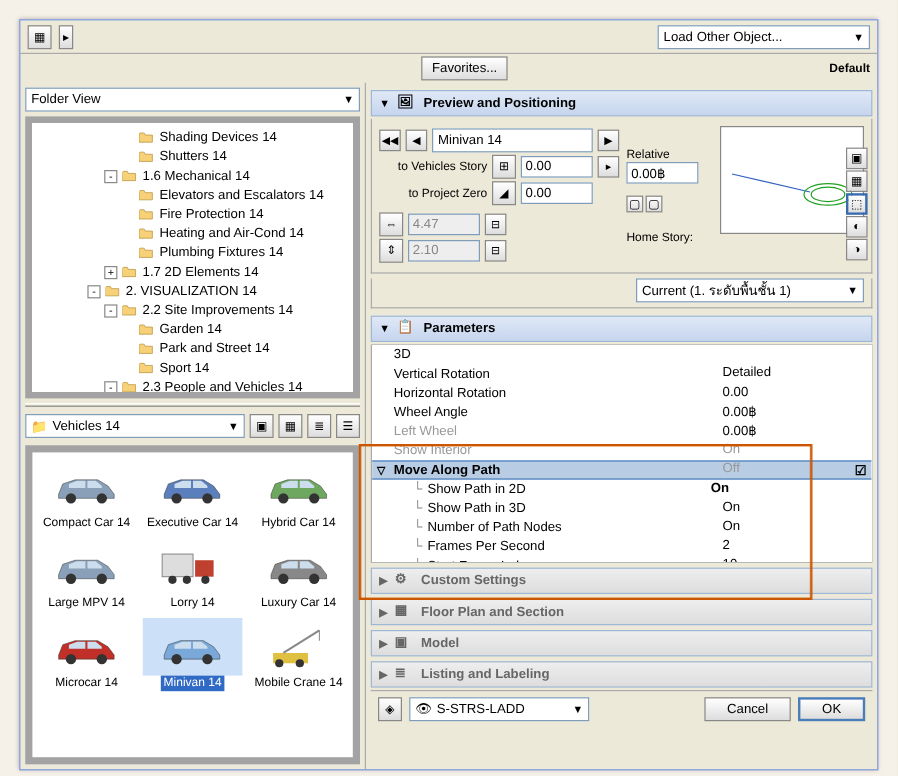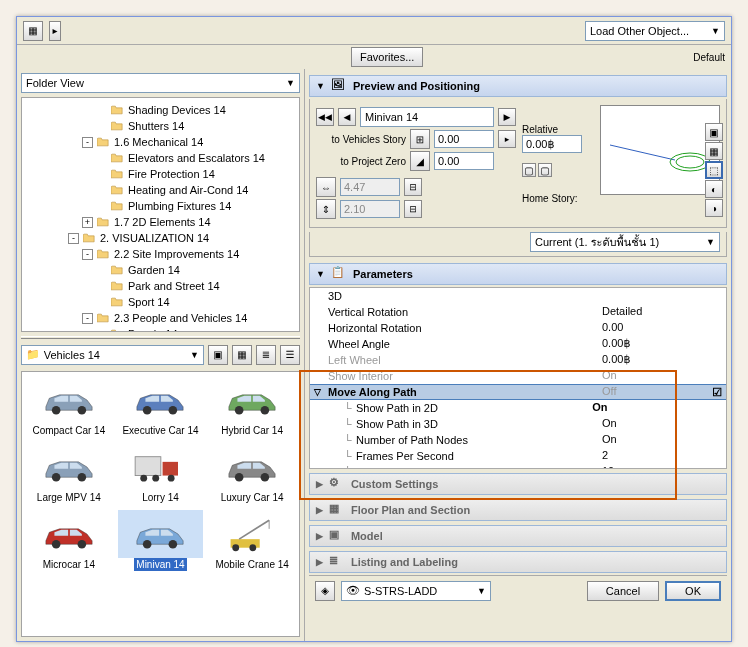--- a/index.html
+++ b/index.html
@@ -10,21 +10,21 @@
   .title-text { font-weight: bold; flex: 1; }
   .win-btn { width: 18px; height: 16px; border: 1px solid #888; margin-left: 2px; background: linear-gradient(#fff,#ddd); text-align: center; line-height: 12px; font-size: 10px; cursor: pointer; }
   .win-close { background: linear-gradient(#f66,#c22); color: #fff; }
   .toolbar { height: 28px; display: flex; align-items: center; padding: 2px 6px; gap: 6px; border-bottom: 1px solid #aaa; }
   .btn-small { height: 20px; padding: 0 8px; border: 1px solid #888; background: linear-gradient(#fff,#ddd); cursor: pointer; font-size: 11px; display:flex; align-items:center; }
   .body { display: flex; height: 572px; }
   .left-pane { width: 326px; border-right: 1px solid #aaa; display: flex; flex-direction: column; padding: 4px; gap: 4px; }
   .right-pane { flex: 1; display: flex; flex-direction: column; padding: 4px; gap: 2px; }
   .dd { height: 20px; border: 1px solid #7f9db9; background: #fff; display: flex; align-items: center; padding: 0 4px; }
   .dd .arrow { margin-left: auto; font-size: 9px; }
-  .panel { border: 1px solid #a3a3a3; background: #fff; overflow: auto; }
+  .panel { border: 6px solid #a3a3a3; background: #fff; overflow: auto; }
   .tree { padding: 4px; }
   .tree-node { display: flex; align-items: center; height: 16px; }
   .fold-icon { width: 14px; height: 12px; margin-right: 4px; display: inline-flex; align-items:center; justify-content:center; }
   .fold-icon svg { width:12px; height:10px; }
   .splitter { height: 3px; background: #ece9d8; cursor: ns-resize; border-top:1px solid #fff;border-bottom:1px solid #888; }
   .thumb-toolbar { display: flex; align-items: center; gap: 4px; padding: 2px 0; }
   .sq-btn { width: 20px; height: 20px; border: 1px solid #888; background: linear-gradient(#fff,#ddd); display:flex;align-items:center;justify-content:center;font-size:10px; }
   .thumb-grid { display: grid; grid-template-columns: repeat(3, 1fr); gap: 2px; padding: 2px; }
   .thumb { text-align: center; padding: 2px; }
   .thumb.selected .thumb-img { background:#cce0f7; }
@@ -45,34 +45,34 @@
   .param-row { display:flex; height:16px; align-items:center; padding:0 4px; }
   .param-row.hl { background:#b8cce4; border-top:1px solid #4a7ebb; border-bottom:1px solid #4a7ebb; font-weight:bold; }
   .param-row.disabled { color:#999; }
   .param-row .p-label { flex:1; }
   .param-row .p-val { width:120px;margin-top:30px; }
   .highlight-box { position:absolute; border:2px solid #cc5500; pointer-events:none; }
   .bottom-bar { height: 30px; display:flex; align-items:center; padding:0 6px; gap:6px; border-top:1px solid #aaa; }
   .push-btn { height:20px; padding:0 18px; border:1px solid #888; background:linear-gradient(#fff,#ddd); cursor:pointer; }
   .push-btn.default { border:2px solid #4a7ebb; }
   .fav-row { display:flex; align-items:center; padding:2px 6px; }
-  .default-label { margin-left:auto; font-size:10px; }
+  .default-label { margin-left:auto; font-size:10px;font-weight:bold; }
   .arrow-btn{width:18px;height:18px;border:1px solid #888;background:linear-gradient(#fff,#ddd);display:inline-flex;align-items:center;justify-content:center;font-size:9px;}
 </style>
 </head>
 <body>
 
 <div class="dialog">
 
 
   <div class="toolbar">
     <span class="sq-btn">▦</span>
     <span class="sq-btn" style="width:12px">▸</span>
     <div style="flex:1"></div>
-    <div class="dd" style="width:140px">
+    <div class="dd" style="width:177px">
       <span>Load Other Object...</span>
       <span class="arrow">▼</span>
     </div>
   </div>
   <div class="fav-row">
     <div style="width:328px"></div>
     <button class="btn-small">
         <span>Favorites...</span>
       </button>
     <span class="default-label">Default</span>

